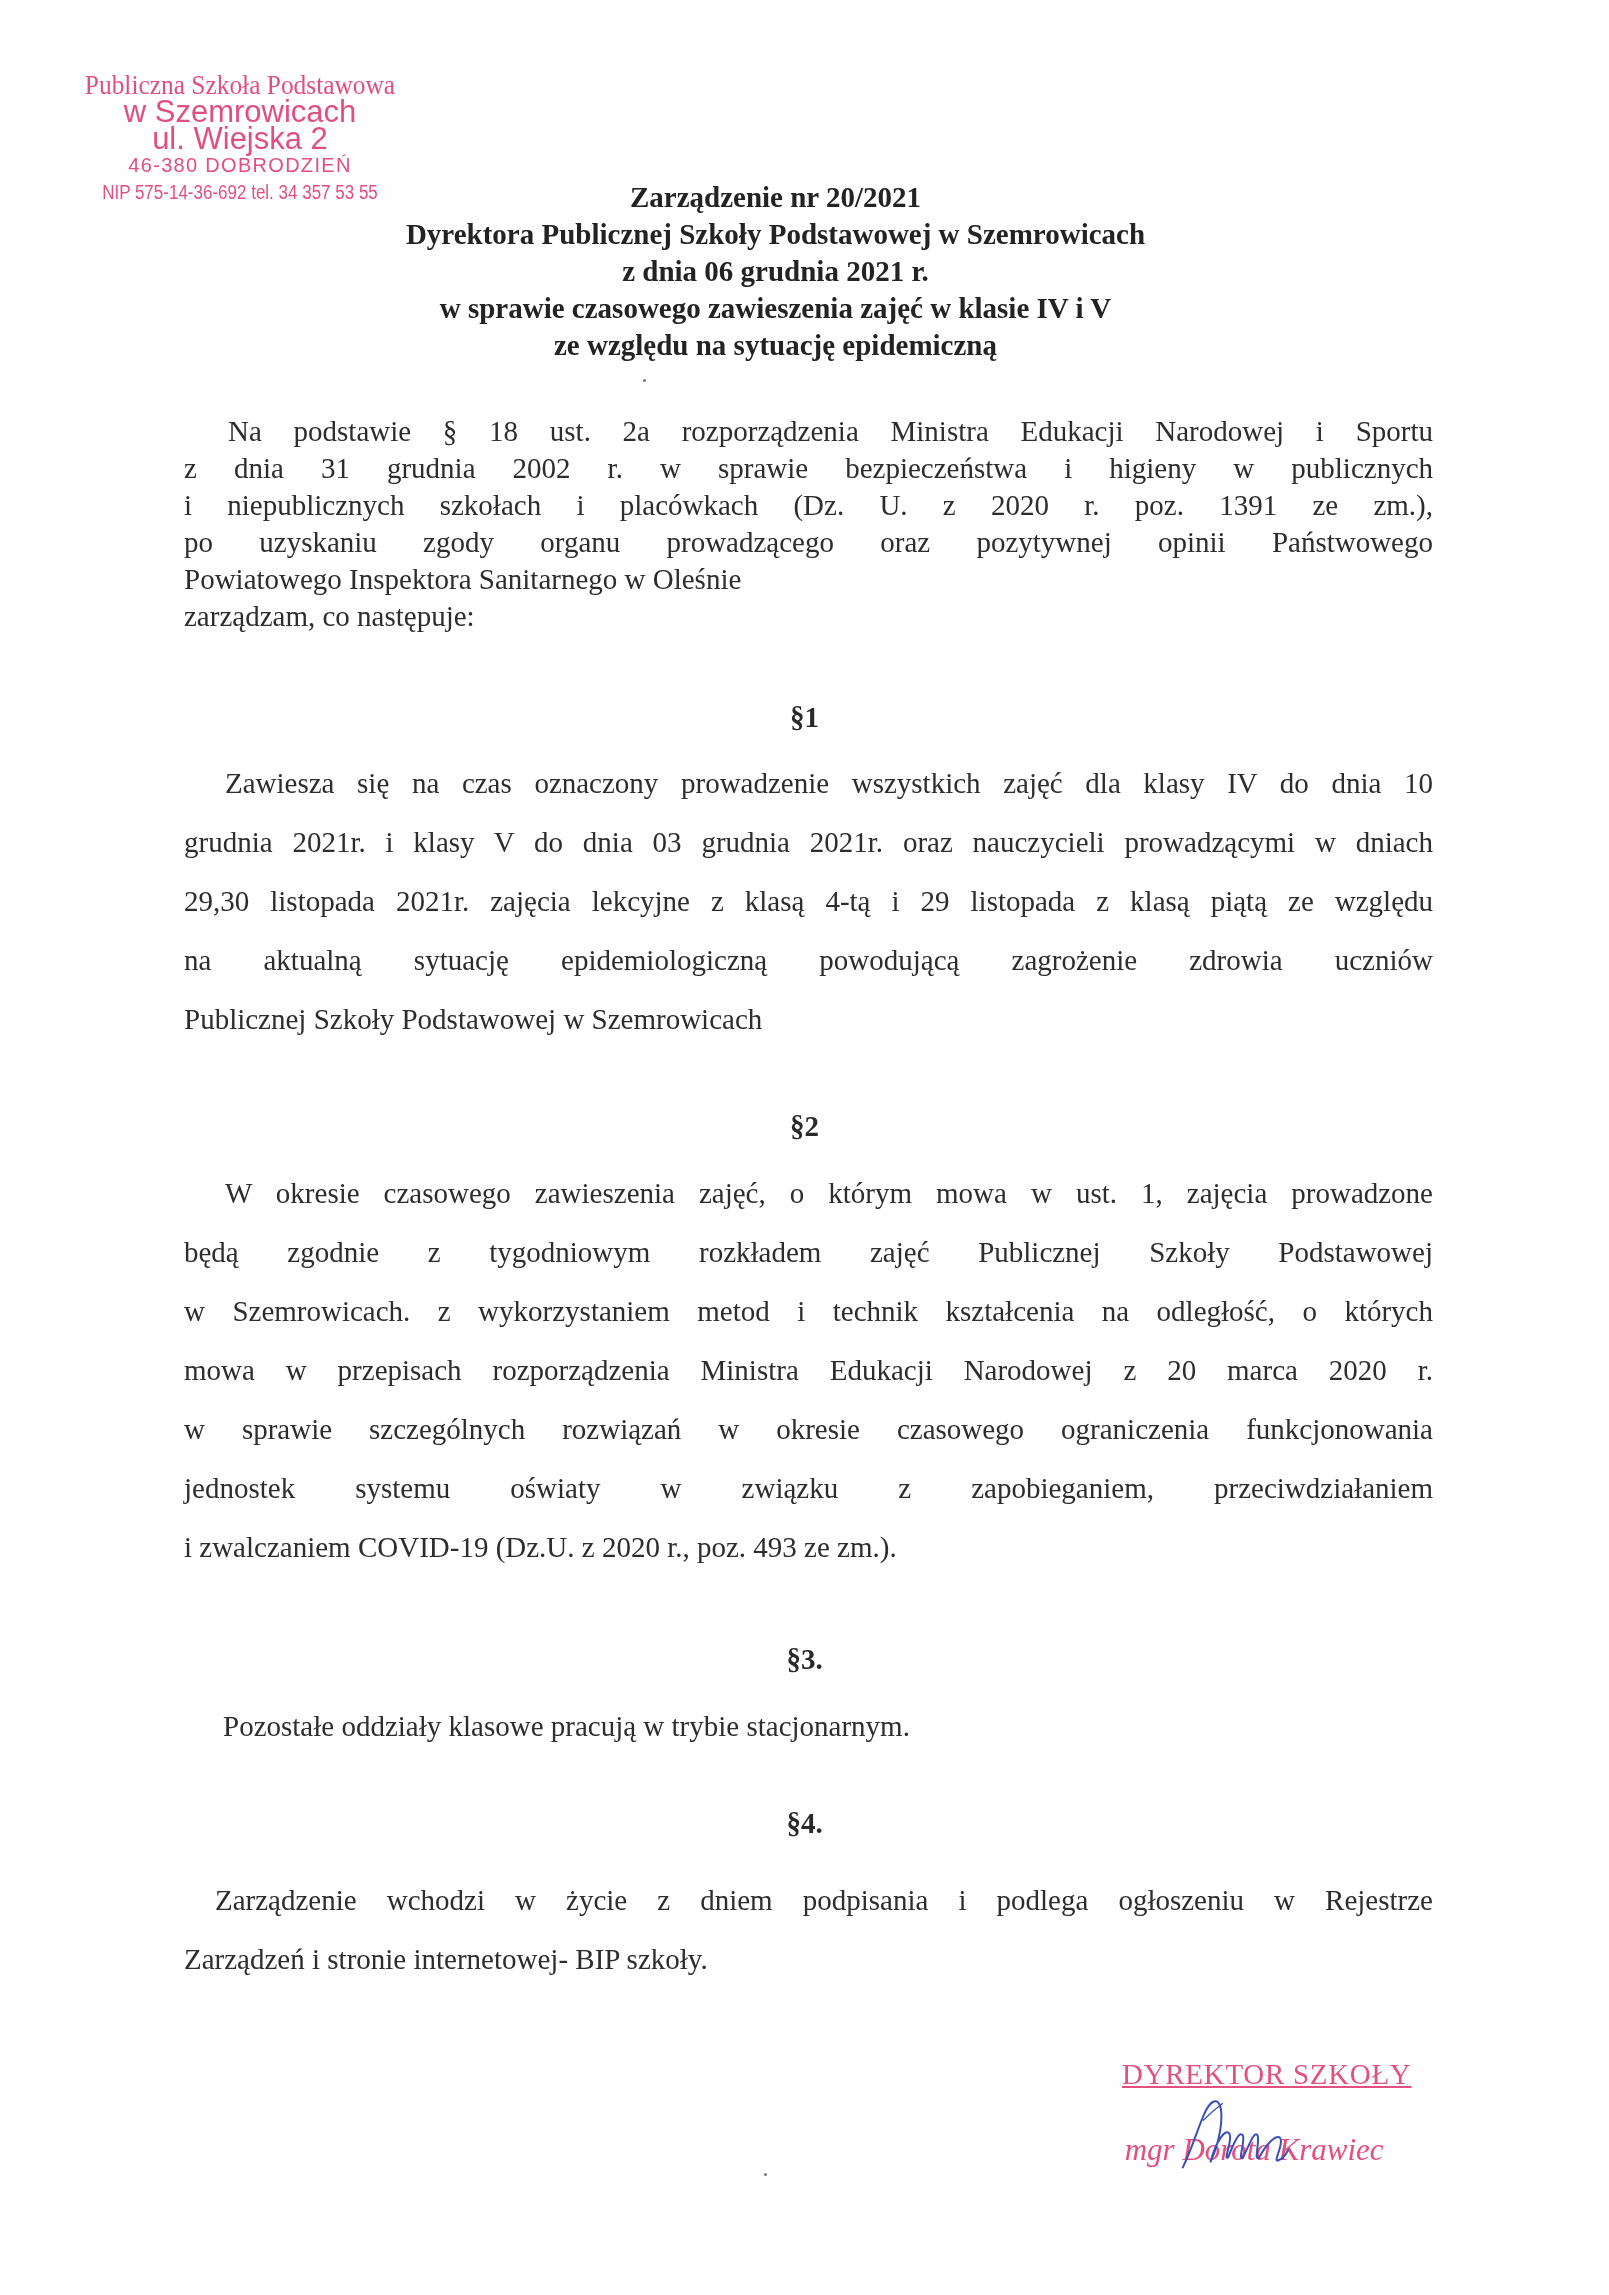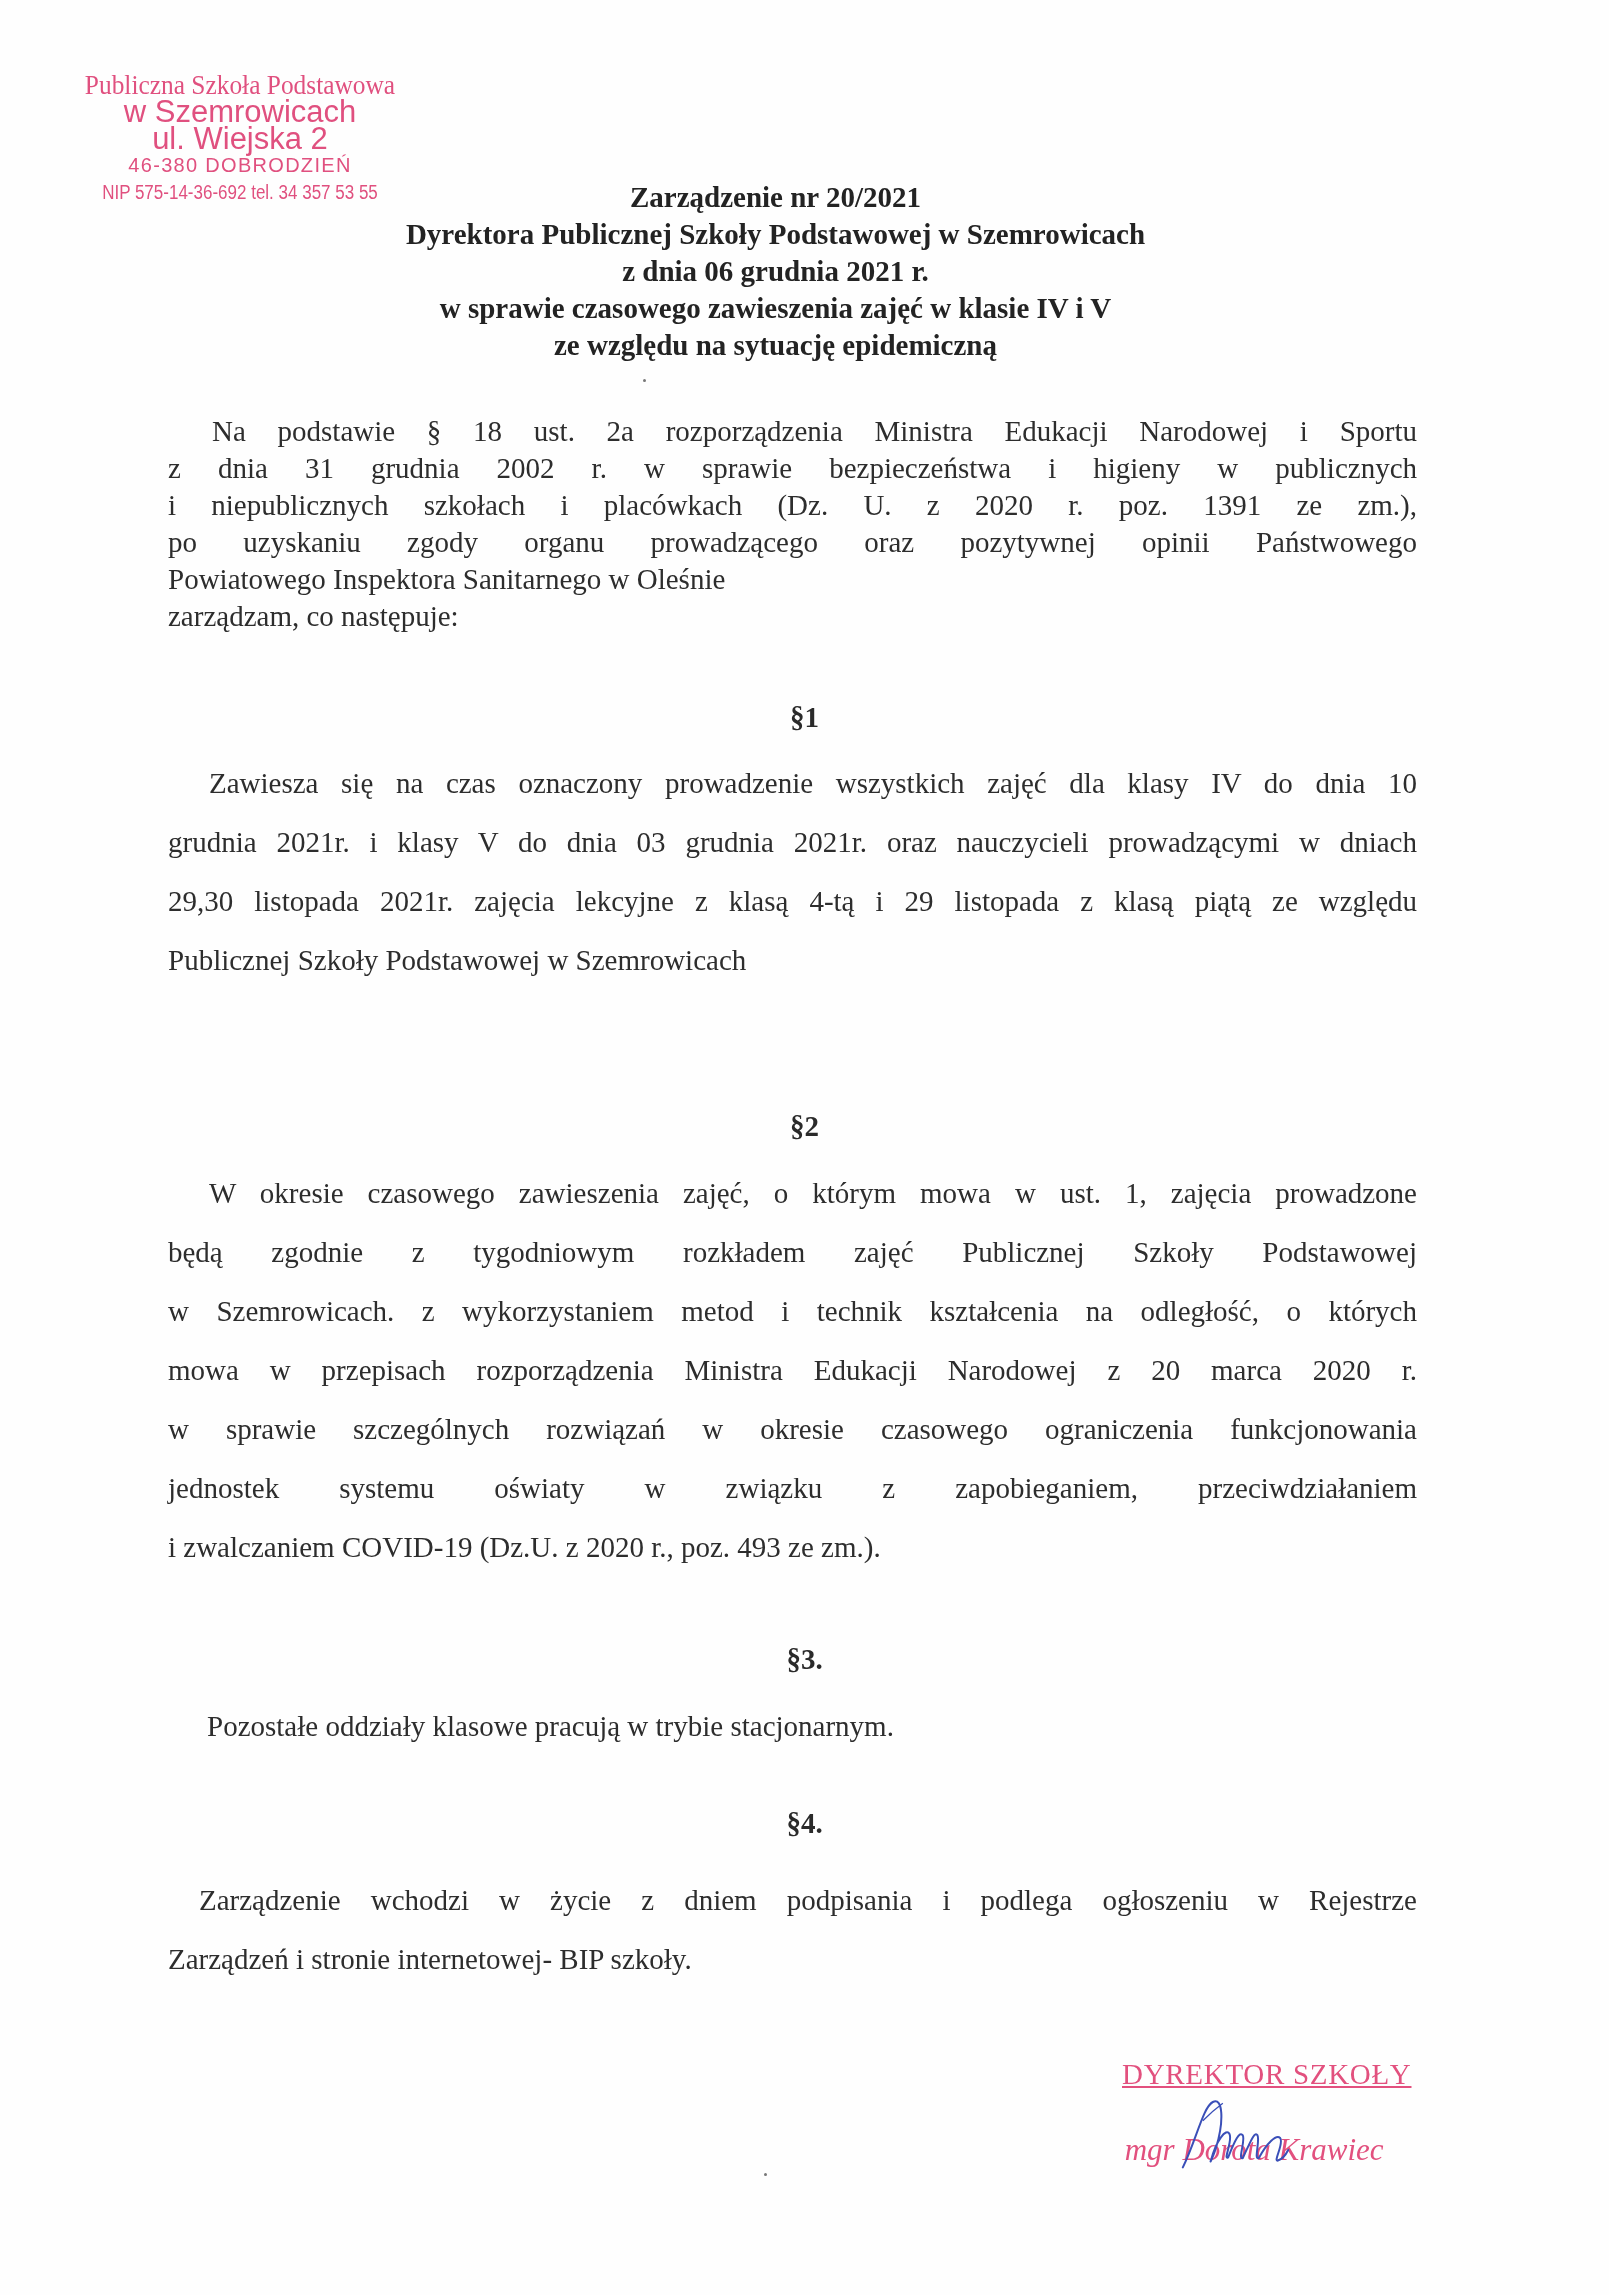--- a/index.html
+++ b/index.html
@@ -8,21 +8,21 @@
   .stamp { position: absolute; left: 53px; top: 47px; width: 374px; text-align: center;
            color: #e0507f; font-family: "Liberation Sans", sans-serif; margin-top: 24px; }
   .stamp div { line-height: 27px; white-space: nowrap; }
   .stamp .s1 { font-size: 25.4px; font-family: "Liberation Serif", serif; letter-spacing: 0px; transform: scaleY(1.1); }
   .stamp .s2, .stamp .s3 { font-size: 31px; }
   .stamp .s4 { font-size: 20px; letter-spacing: 1.3px; }
   .stamp .s5 { font-size: 20px; transform: scaleX(0.85); }
   .title { position: absolute; left: 0; width: 1551px; top: 179px; text-align: center;
            font-weight: bold; font-size: 29px; line-height: 37px; color: #232323; }
   .title div { transform: scaleY(1.05); }
-  .para { position: absolute; left: 168px; width: 1249px; font-size: 29px; color: #2d2d2d; }
+  .para { position: absolute; left: 184px; width: 1249px; font-size: 29px; color: #2d2d2d; }
   .para .line { display: block; text-align: justify; text-align-last: justify; white-space: nowrap; }
   .para .line.last { text-align-last: left; }
   .p-intro { top: 413px; line-height: 37px; }
   .p-intro .line.first { padding-left: 44px; }
   .section-mark { position: absolute; left: 0; width: 1609px; text-align: center;
                   font-size: 29px; font-weight: bold; color: #2a2a2a; }
   .p1 { top: 754px; line-height: 59px; }
   .p2 { top: 1164px; line-height: 59px; }
   .p3 { top: 1697px; line-height: 59px; }
   .p4 { top: 1871px; line-height: 59px; }
@@ -60,20 +60,21 @@
   <span class="line">po uzyskaniu zgody organu prowadzącego oraz pozytywnej opinii Państwowego</span>
   <span class="line last">Powiatowego Inspektora Sanitarnego w Oleśnie</span>
   <span class="line last">zarządzam, co następuje:</span>
 </div>
 
 <div class="section-mark" style="top:701px;">§1</div>
 <div class="para p1">
   <span class="line indent">Zawiesza się na czas oznaczony prowadzenie wszystkich zajęć dla klasy IV do dnia 10</span>
   <span class="line">grudnia 2021r. i klasy V do dnia 03 grudnia 2021r. oraz nauczycieli prowadzącymi w dniach</span>
   <span class="line">29,30 listopada 2021r. zajęcia lekcyjne z klasą 4-tą i 29 listopada z klasą piątą  ze względu</span>
+  <span class="line">na aktualną sytuację epidemiologiczną powodującą zagrożenie zdrowia uczniów</span>
   <span class="line last">Publicznej Szkoły  Podstawowej w Szemrowicach</span>
 </div>
 
 <div class="section-mark" style="top:1110px;">§2</div>
 <div class="para p2">
   <span class="line indent">W okresie czasowego zawieszenia zajęć, o którym mowa w ust. 1, zajęcia  prowadzone</span>
   <span class="line">będą zgodnie z tygodniowym rozkładem zajęć Publicznej Szkoły Podstawowej</span>
   <span class="line">w Szemrowicach.    z wykorzystaniem metod i technik kształcenia na odległość, o których</span>
   <span class="line">mowa w przepisach rozporządzenia Ministra Edukacji Narodowej z 20 marca 2020 r.</span>
   <span class="line">w sprawie szczególnych rozwiązań w okresie czasowego ograniczenia funkcjonowania</span>

